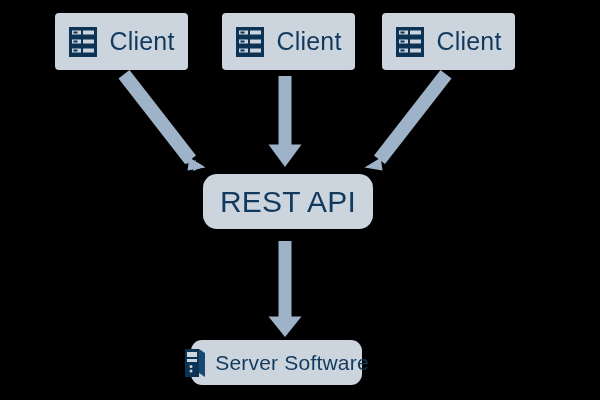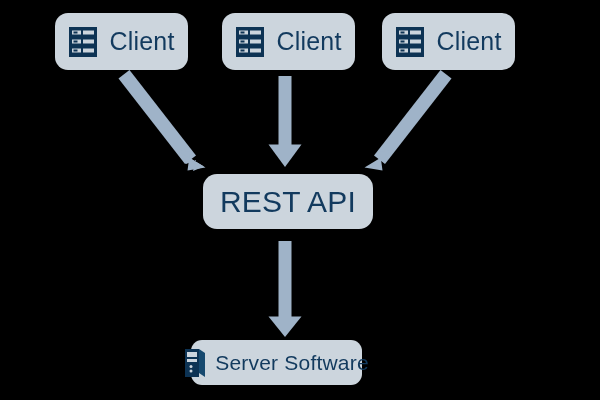--- a/index.html
+++ b/index.html
@@ -15,21 +15,21 @@
     overflow: hidden;
     font-family: "Liberation Sans", sans-serif;
   }
   .node-box {
     position: absolute;
     display: flex;
     align-items: center;
     justify-content: center;
     gap: 11px;
     background: #ccd5dd;
-    border-radius: 13px;
+    border-radius: 4px;
     box-sizing: border-box;
   }
   .node-label {
     color: #123a5e;
     font-family: "Liberation Sans", sans-serif;
     font-weight: 400;
     letter-spacing: 0.2px;
     white-space: nowrap;
   }
   .client-box {

